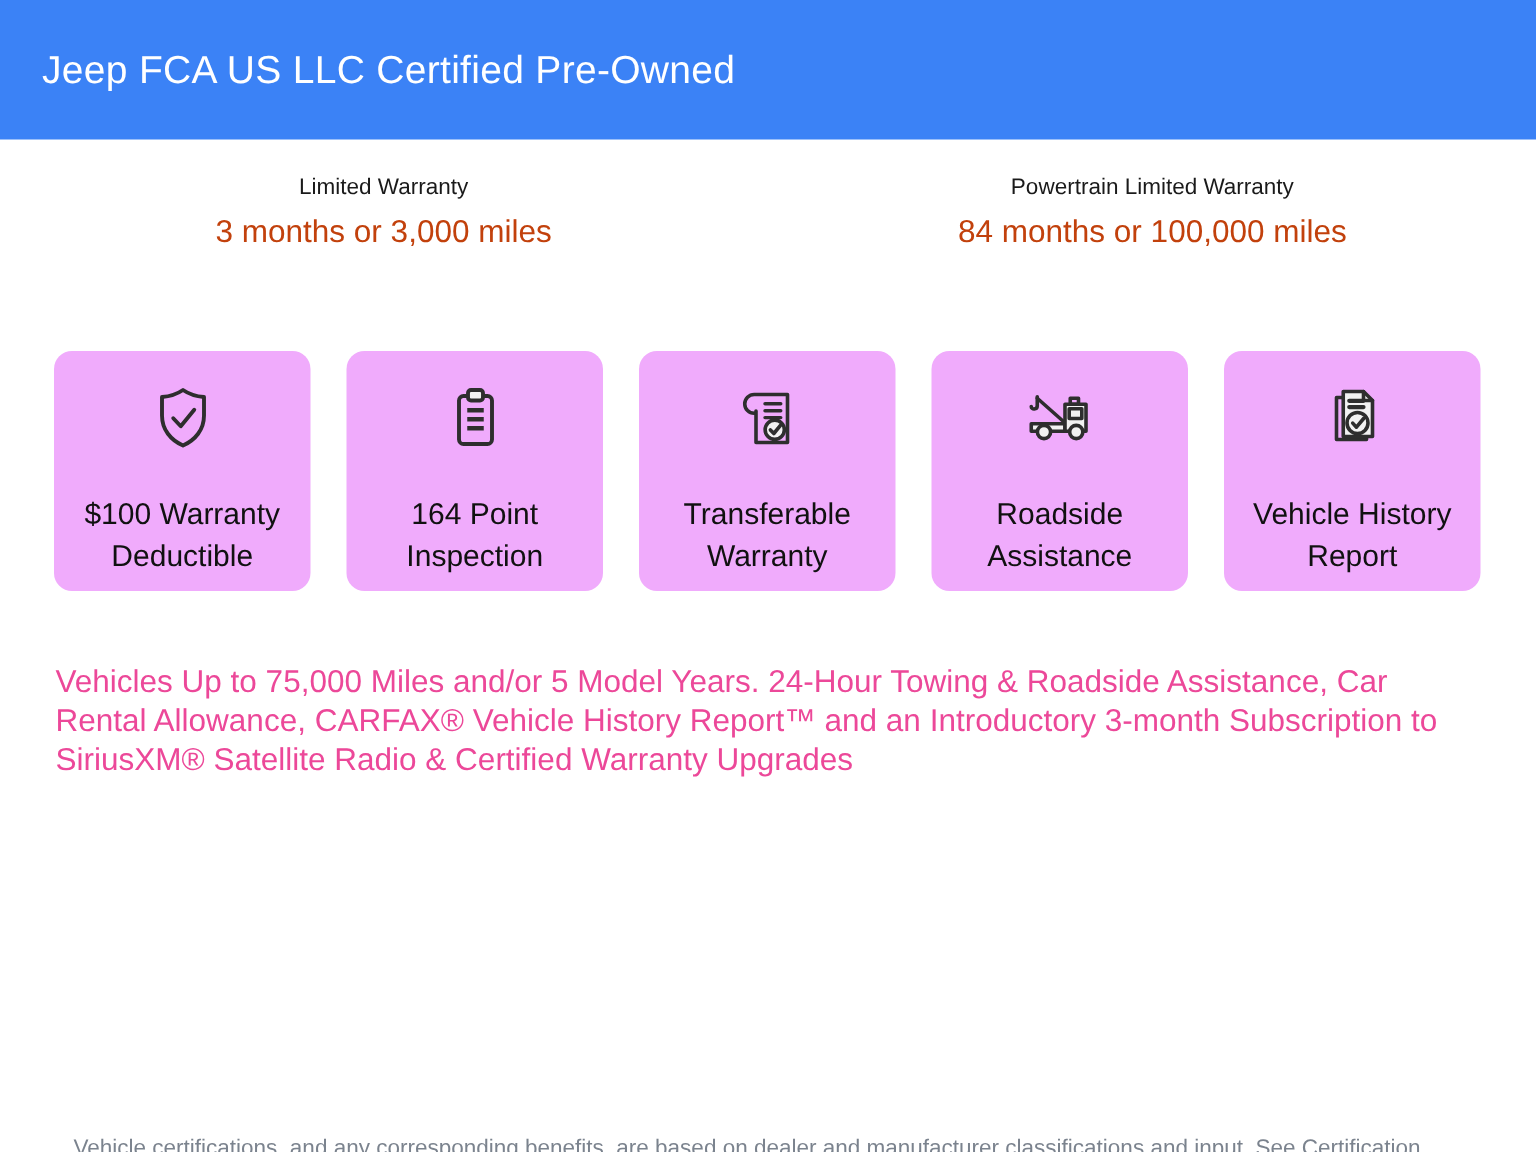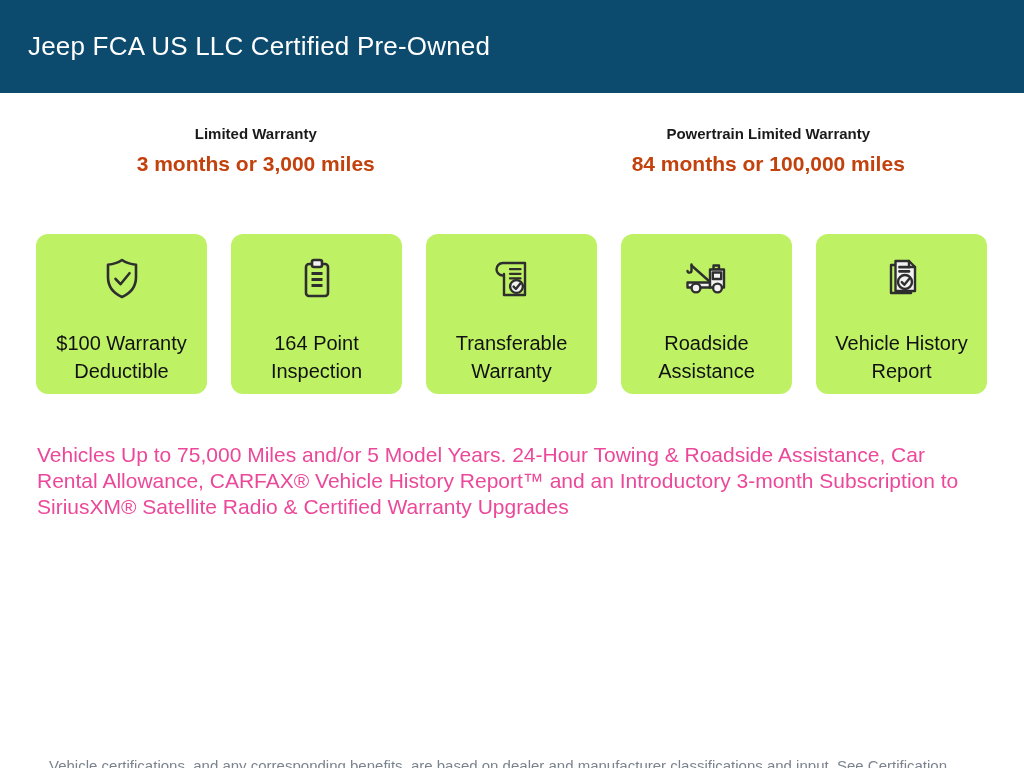--- a/index.html
+++ b/index.html
@@ -6,57 +6,56 @@
   html,body { width:1024px; height:768px; }
   body {
     background:#ffffff;
     font-family:"Liberation Sans", sans-serif;
     color:#111111;
     position:relative;
     overflow:hidden;
   }
   .header {
     height:93px;
-    background:#0c4a6e;
+    background:#3b82f6;
     display:flex;
     align-items:center;
     padding:0 28px;
   }
   .header-title {
     color:#ffffff;
     font-size:26px;
     font-weight:400;
     letter-spacing:0.2px;
   }
   .warranty-row {
     margin-top:20px;
     height:72px;
     display:flex;
-    align-items:center;
-    font-weight:bold;
+    align-items:flex-start;
   }
   .warranty-col {
     flex:1;
     display:flex;
     flex-direction:column;
     align-items:center;
     padding-top:3px;
   }
   .warranty-label { font-size:15px; color:#1a1a1a; }
   .warranty-value { font-size:21px; color:#c2410c; margin-top:10px; }
   .warranty-divider { width:1px; background:#c9c9c9; }
   .cards {
     margin:49px 37px 0 36px;
     display:flex;
     gap:24px;
   }
   .card {
     width:171px;
     height:160px;
-    background:#bef264;
+    background:#f0abfc;
     border-radius:12px;
     display:flex;
     flex-direction:column;
     align-items:center;
     padding-top:21px;
   }
   .card-icon { width:48px; height:48px; flex:0 0 auto; }
   .card-label {
     margin-top:26px;
     font-size:20px;

